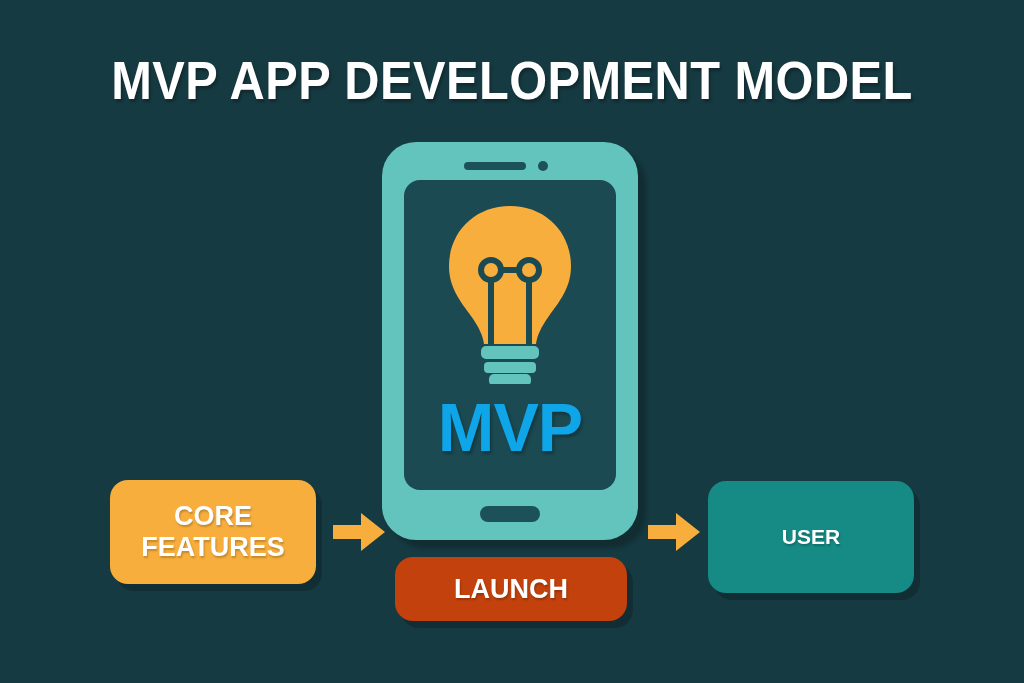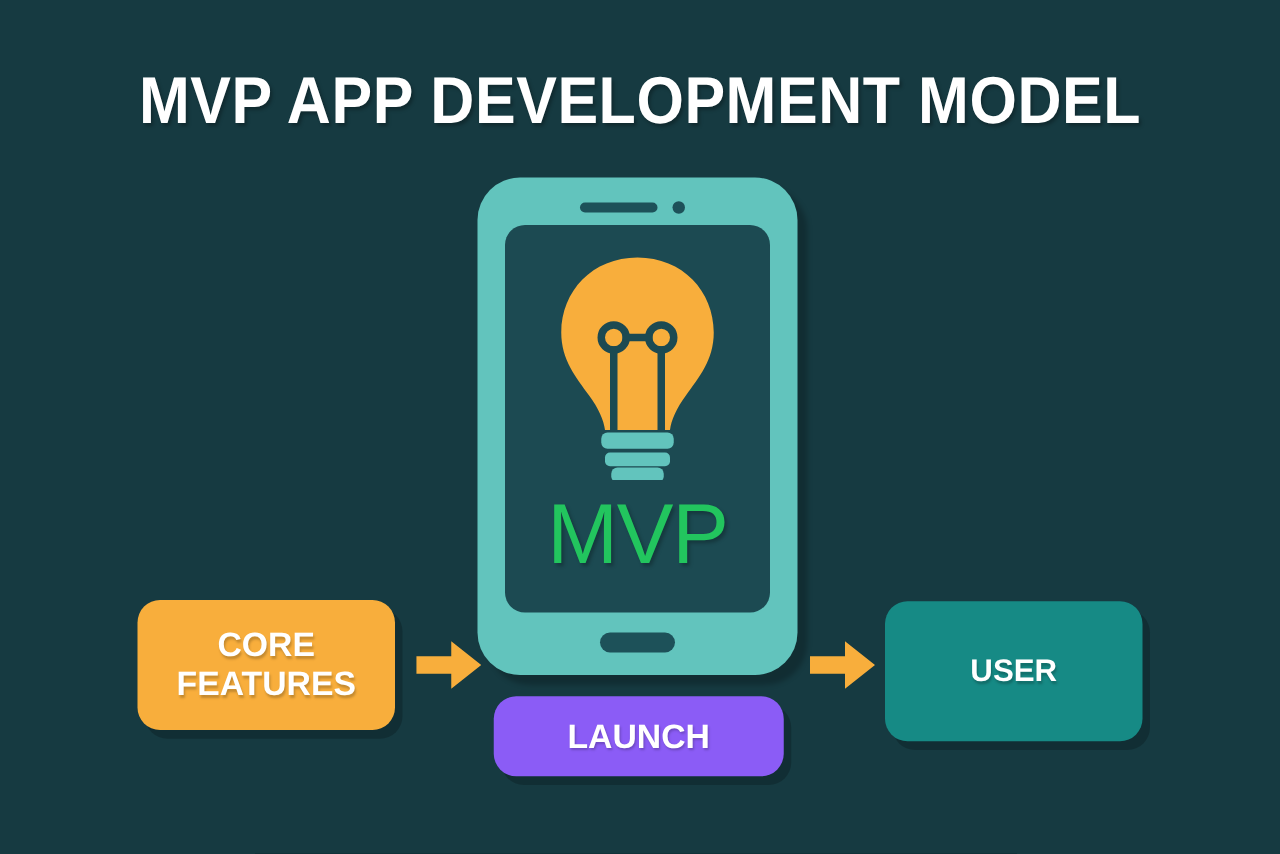--- a/index.html
+++ b/index.html
@@ -103,22 +103,22 @@
   }
   #bulb svg { display: block; width: 100%; height: 100%; }
 
   
   #mvp-text {
     position: absolute;
     left: 0;
     top: 208px;
     width: 212px;
     text-align: center;
-    color: #22c55e;
-    font-weight: 400;
+    color: #0ea5e9;
+    font-weight: 700;
     font-size: 68px;
     letter-spacing: -1px;
     text-shadow: 2px 3px 3px rgba(0,0,0,0.25);
   }
 
   
   .stage-box {
     position: absolute;
     display: flex;
     align-items: center;
@@ -142,32 +142,32 @@
     height: 104px;
     background: #f8ae3c;
   }
   #box-core .stage-label { font-size: 27px; }
 
   #box-launch {
     left: 395px;
     top: 557px;
     width: 232px;
     height: 64px;
-    background: #8b5cf6;
+    background: #c2410c;
   }
   #box-launch .stage-label { font-size: 27px; }
 
   #box-feedback {
     left: 708px;
     top: 481px;
     width: 206px;
     height: 112px;
     background: #168a85;
   }
-  #box-feedback .stage-label { font-size: 25px; text-align: right; }
+  #box-feedback .stage-label { font-size: 21px; text-align: right; }
 
   
   .arrow {
     position: absolute;
     width: 52px;
     height: 42px;
   }
   .arrow svg { display: block; width: 100%; height: 100%; }
   #arrow-1 { left: 333px; top: 511px; }
   #arrow-2 { left: 648px; top: 511px; }

